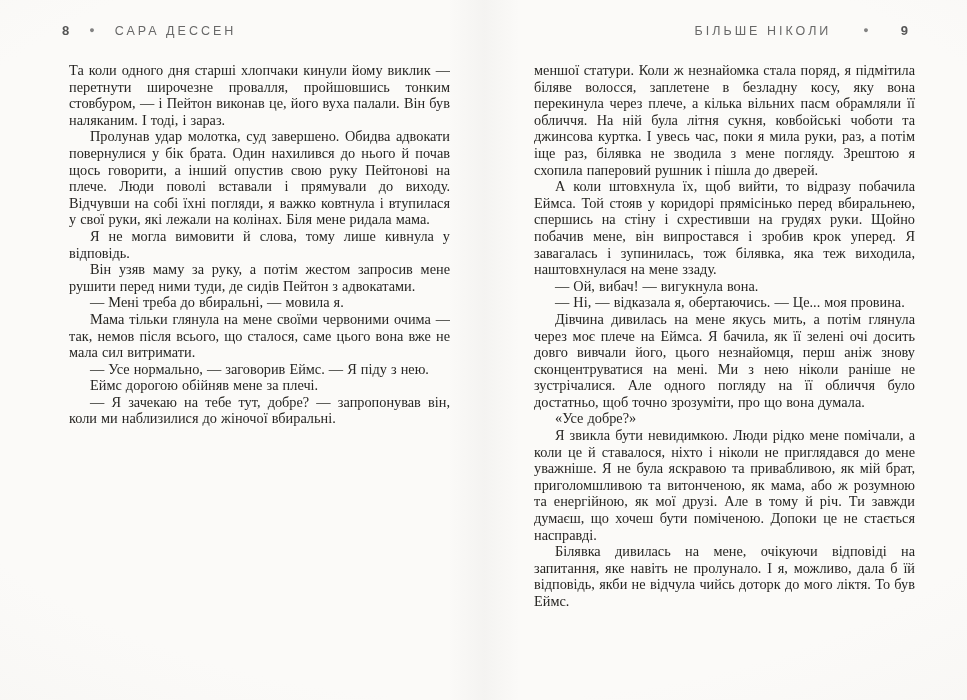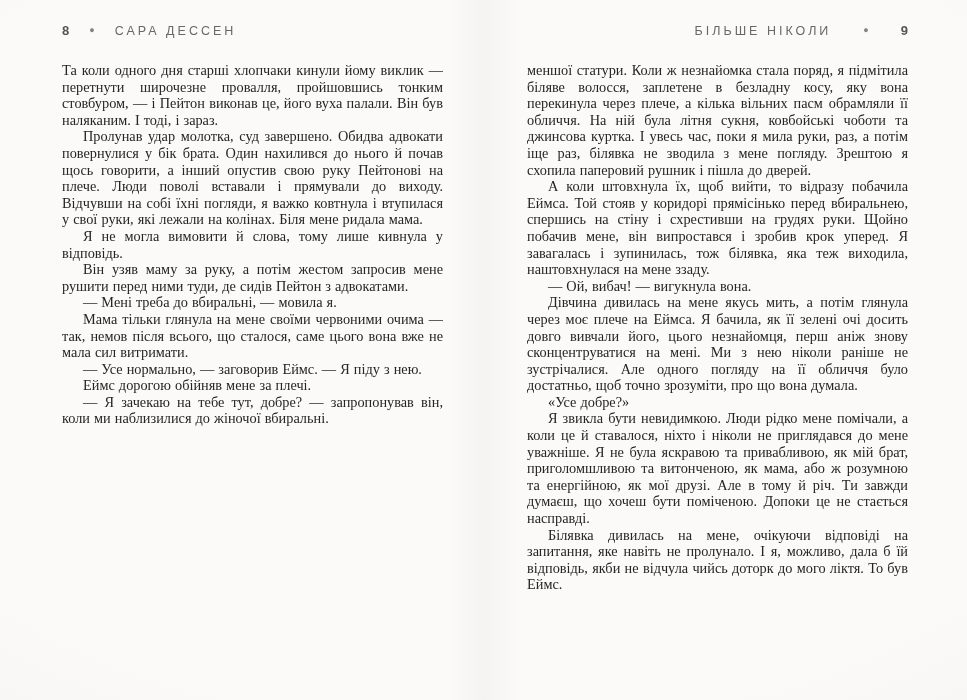--- a/index.html
+++ b/index.html
@@ -38,21 +38,21 @@
   .head-left  { justify-content: flex-start; gap: 20px; }
   .head-right { justify-content: flex-end;  gap: 32px; }
   .running-head .dot {
     font-size: 9px; letter-spacing: 0; color: #828282;
     transform: translateY(-1px);
   }
   .running-head .page-num {
     font-weight: bold; letter-spacing: 0; color: #555555; font-size: 13px;
   }
   .text-block {
-    position: absolute; top: 62px; left: 0; width: 100%; height: 606px;
+    position: absolute; top: 62px; left: 7px; width: 100%; height: 606px;
     overflow: hidden;
     text-align: justify;
     font-size: 14.3px;
     line-height: 16.6px;
     color: #262522;
     word-spacing: 0.5px;
   }
   .para { margin: 0; text-indent: 0; }
   .para.indent { text-indent: 21px; }
   .para.italic { }
@@ -85,19 +85,20 @@
   <section class="page page-right">
     <div class="running-head head-right">
       <span class="head-title">БІЛЬШЕ НІКОЛИ</span>
       <span class="dot">●</span>
       <span class="page-num">9</span>
     </div>
     <div class="text-block">
         <p class="para">меншої статури. Коли ж незнайомка стала поряд, я підмітила біляве волосся, заплетене в безладну косу, яку вона перекинула через плече, а кілька вільних пасм обрамляли її обличчя. На ній була літня сукня, ковбойські чоботи та джинсова куртка. І увесь час, поки я мила руки, раз, а потім іще раз, білявка не зводила з мене погляду. Зрештою я схопила паперовий рушник і пішла до дверей.</p>
         <p class="para indent">А коли штовхнула їх, щоб вийти, то відразу побачила Еймса. Той стояв у коридорі прямісінько перед вбиральнею, спершись на стіну і схрестивши на грудях руки. Щойно побачив мене, він випростався і зробив крок уперед. Я завагалась і зупинилась, тож білявка, яка теж виходила, наштовхнулася на мене ззаду.</p>
         <p class="para indent">— Ой, вибач! — вигукнула вона.</p>
+        <p class="para indent">— Ні, — відказала я, обертаючись. — Це... моя провина.</p>
         <p class="para indent">Дівчина дивилась на мене якусь мить, а потім глянула через моє плече на Еймса. Я бачила, як її зелені очі досить довго вивчали його, цього незнайомця, перш аніж знову сконцентруватися на мені. Ми з нею ніколи раніше не зустрічалися. Але одного погляду на її обличчя було достатньо, щоб точно зрозуміти, про що вона думала.</p>
         <p class="para indent italic">«Усе добре?»</p>
         <p class="para indent">Я звикла бути невидимкою. Люди рідко мене помічали, а коли це й ставалося, ніхто і ніколи не приглядався до мене уважніше. Я не була яскравою та привабливою, як мій брат, приголомшливою та витонченою, як мама, або ж розумною та енергійною, як мої друзі. Але в тому й річ. Ти завжди думаєш, що хочеш бути поміченою. Допоки це не стається насправді.</p>
         <p class="para indent">Білявка дивилась на мене, очікуючи відповіді на запитання, яке навіть не пролунало. І я, можливо, дала б їй відповідь, якби не відчула чийсь доторк до мого ліктя. То був Еймс.</p>
       </div>
   </section>
 </div>
 
 </body></html>

